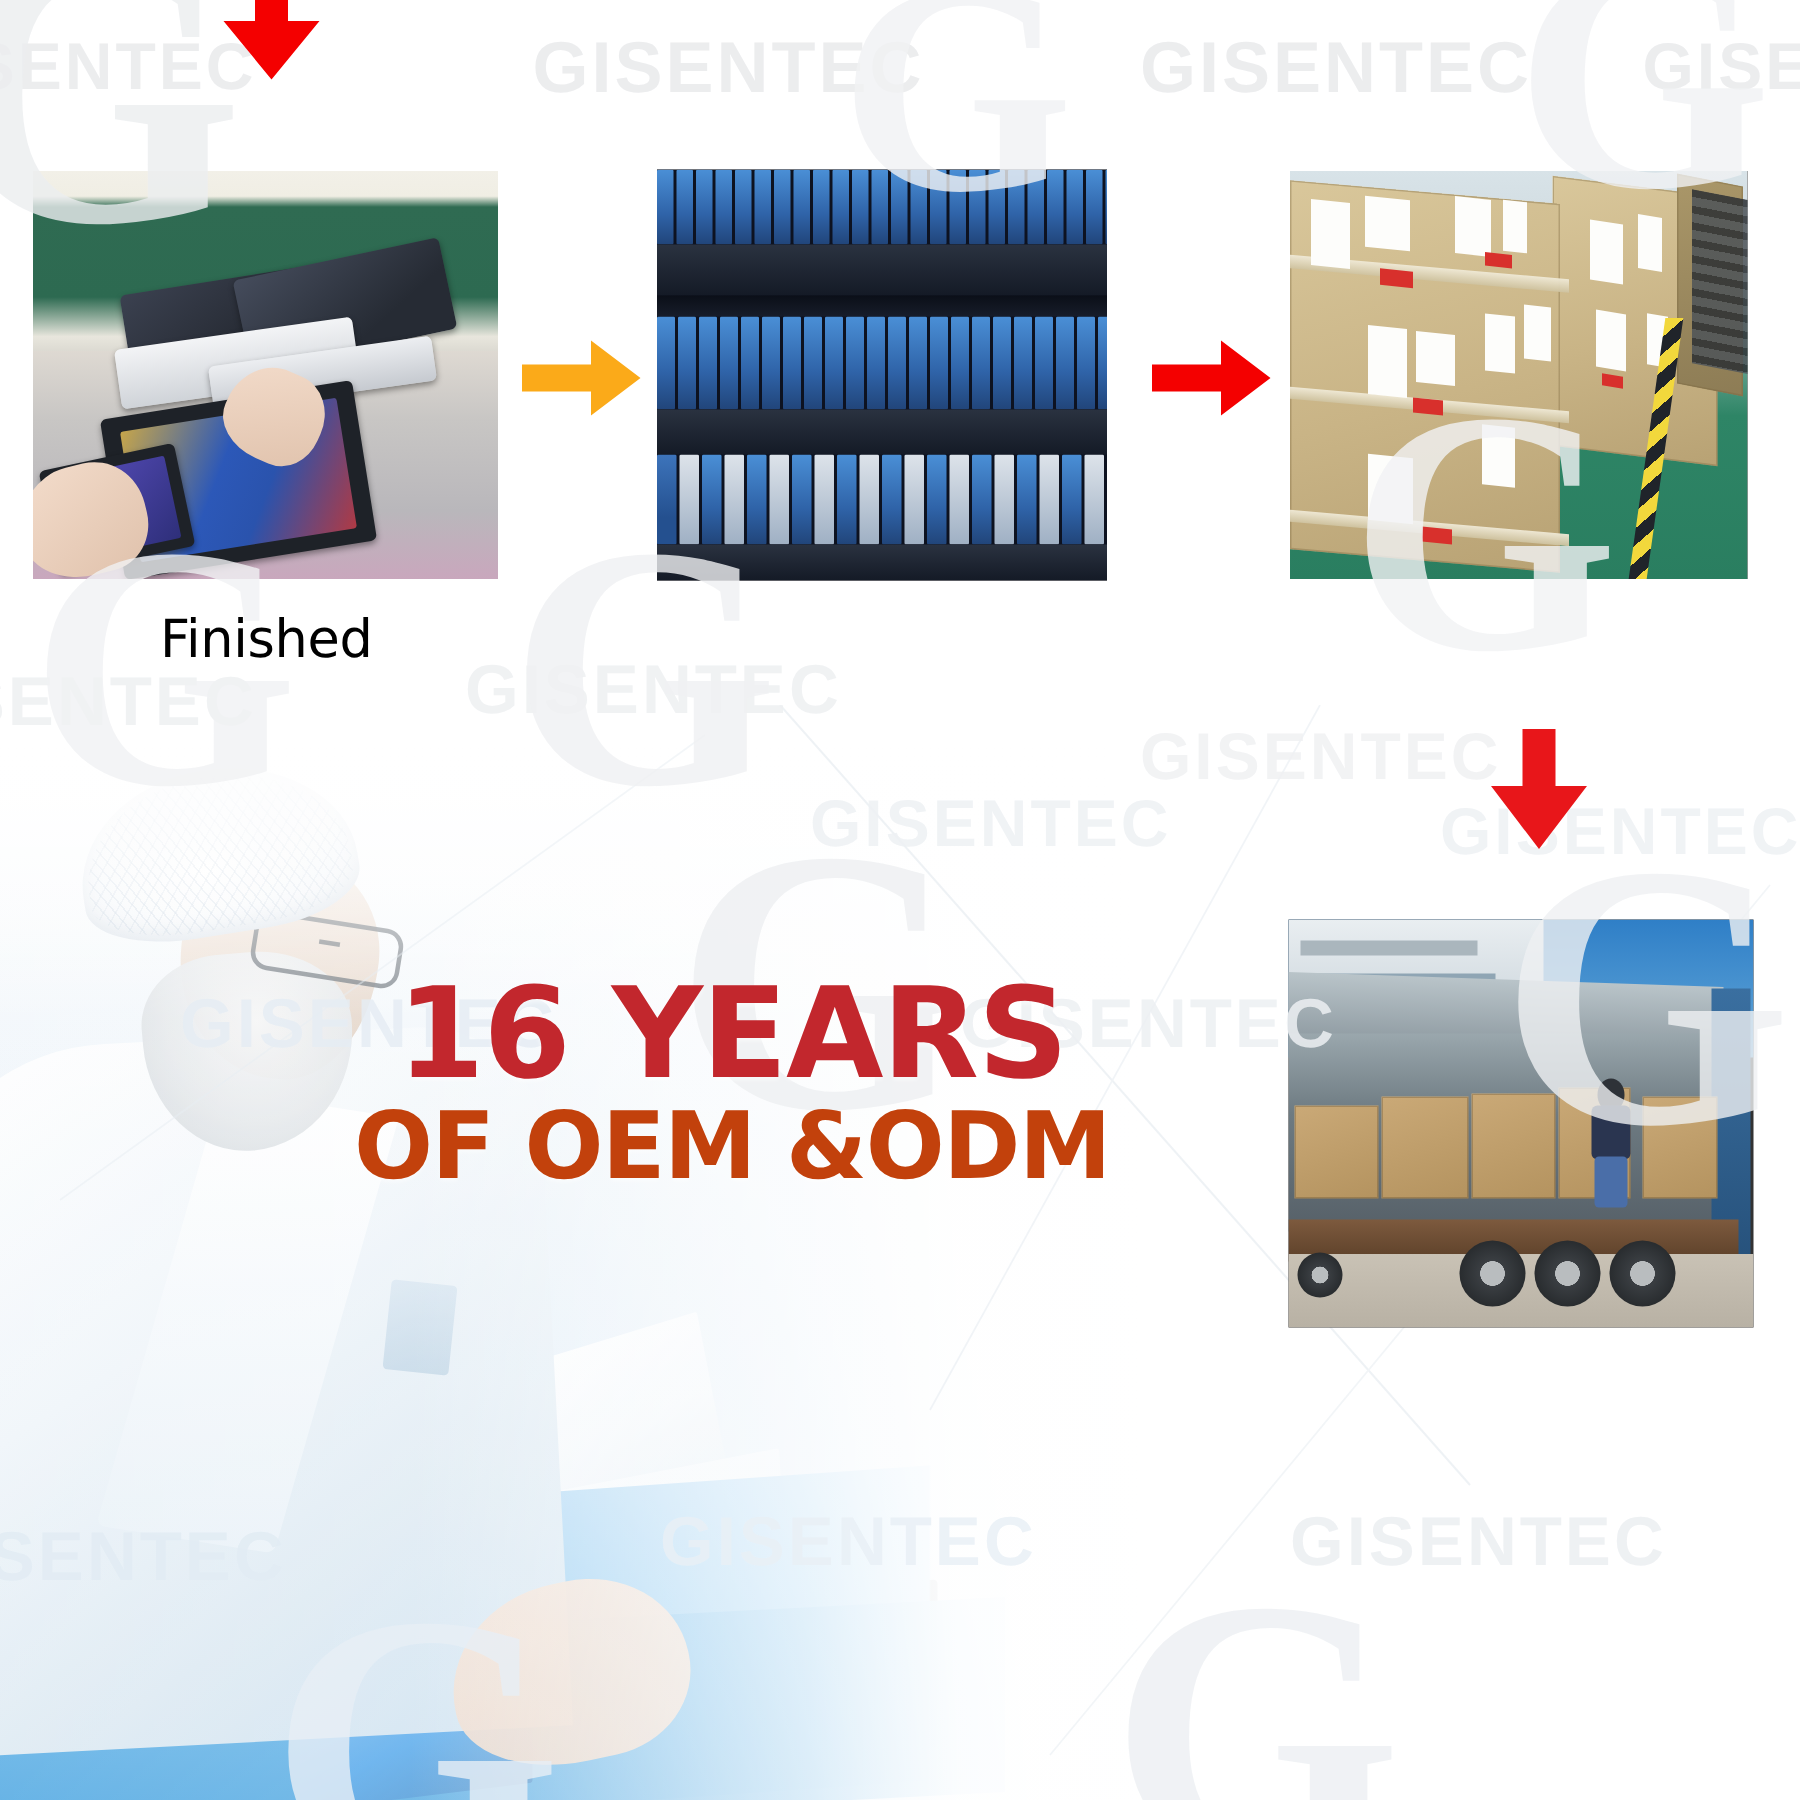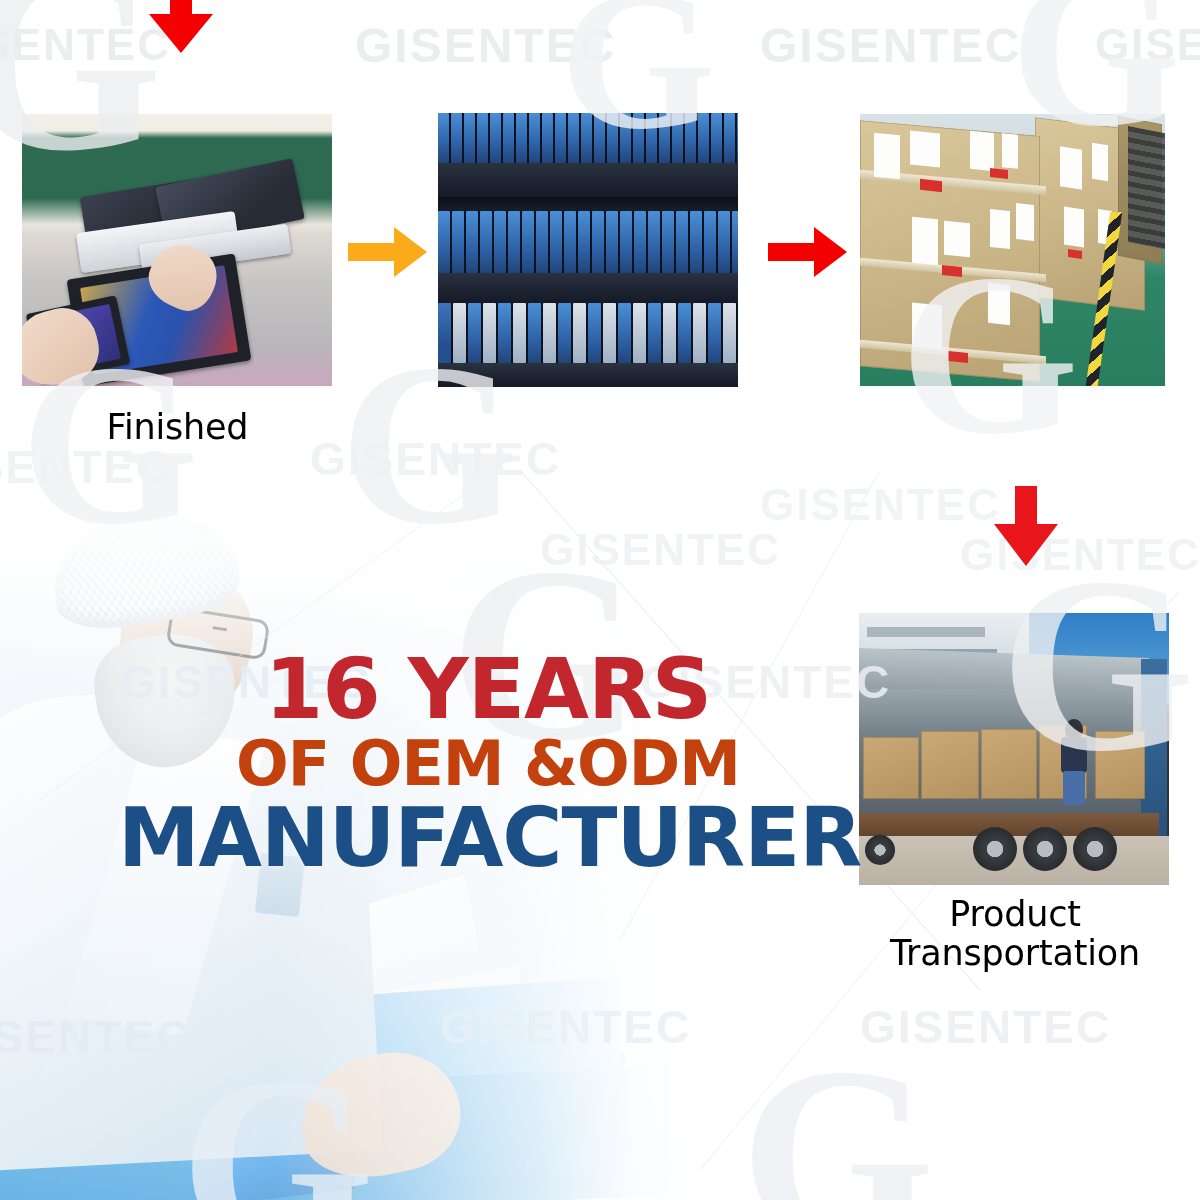--- a/index.html
+++ b/index.html
@@ -527,24 +527,19 @@
     <div class="p4-person" style="left:204px;top:158px;width:22px;height:34px;background:#4a6ea8;border-radius:3px;"></div>
 
     <div class="p4-chassis" style="left:0;top:200px;width:300px;height:28px;"></div>
     <div class="p4-ground"></div>
     <div class="p4-wheel" style="left:114px;top:214px;width:44px;height:44px;"></div>
     <div class="p4-wheel" style="left:164px;top:214px;width:44px;height:44px;"></div>
     <div class="p4-wheel" style="left:214px;top:214px;width:44px;height:44px;"></div>
     <div class="p4-wheel" style="left:6px;top:222px;width:30px;height:30px;"></div>
   </div>
 
-  <div class="caption" style="left:845px; top:895px; width:340px;">
-    <div>Product</div>
-    <div>Transportation</div>
-  </div>
 
   <div class="headline">
     <div class="hl-1">16 YEARS</div>
     <div class="hl-2">OF OEM &amp;ODM</div>
-    <div class="hl-3">MANUFACTURER</div>
   </div>
 
 </div>
 
 </body></html>

